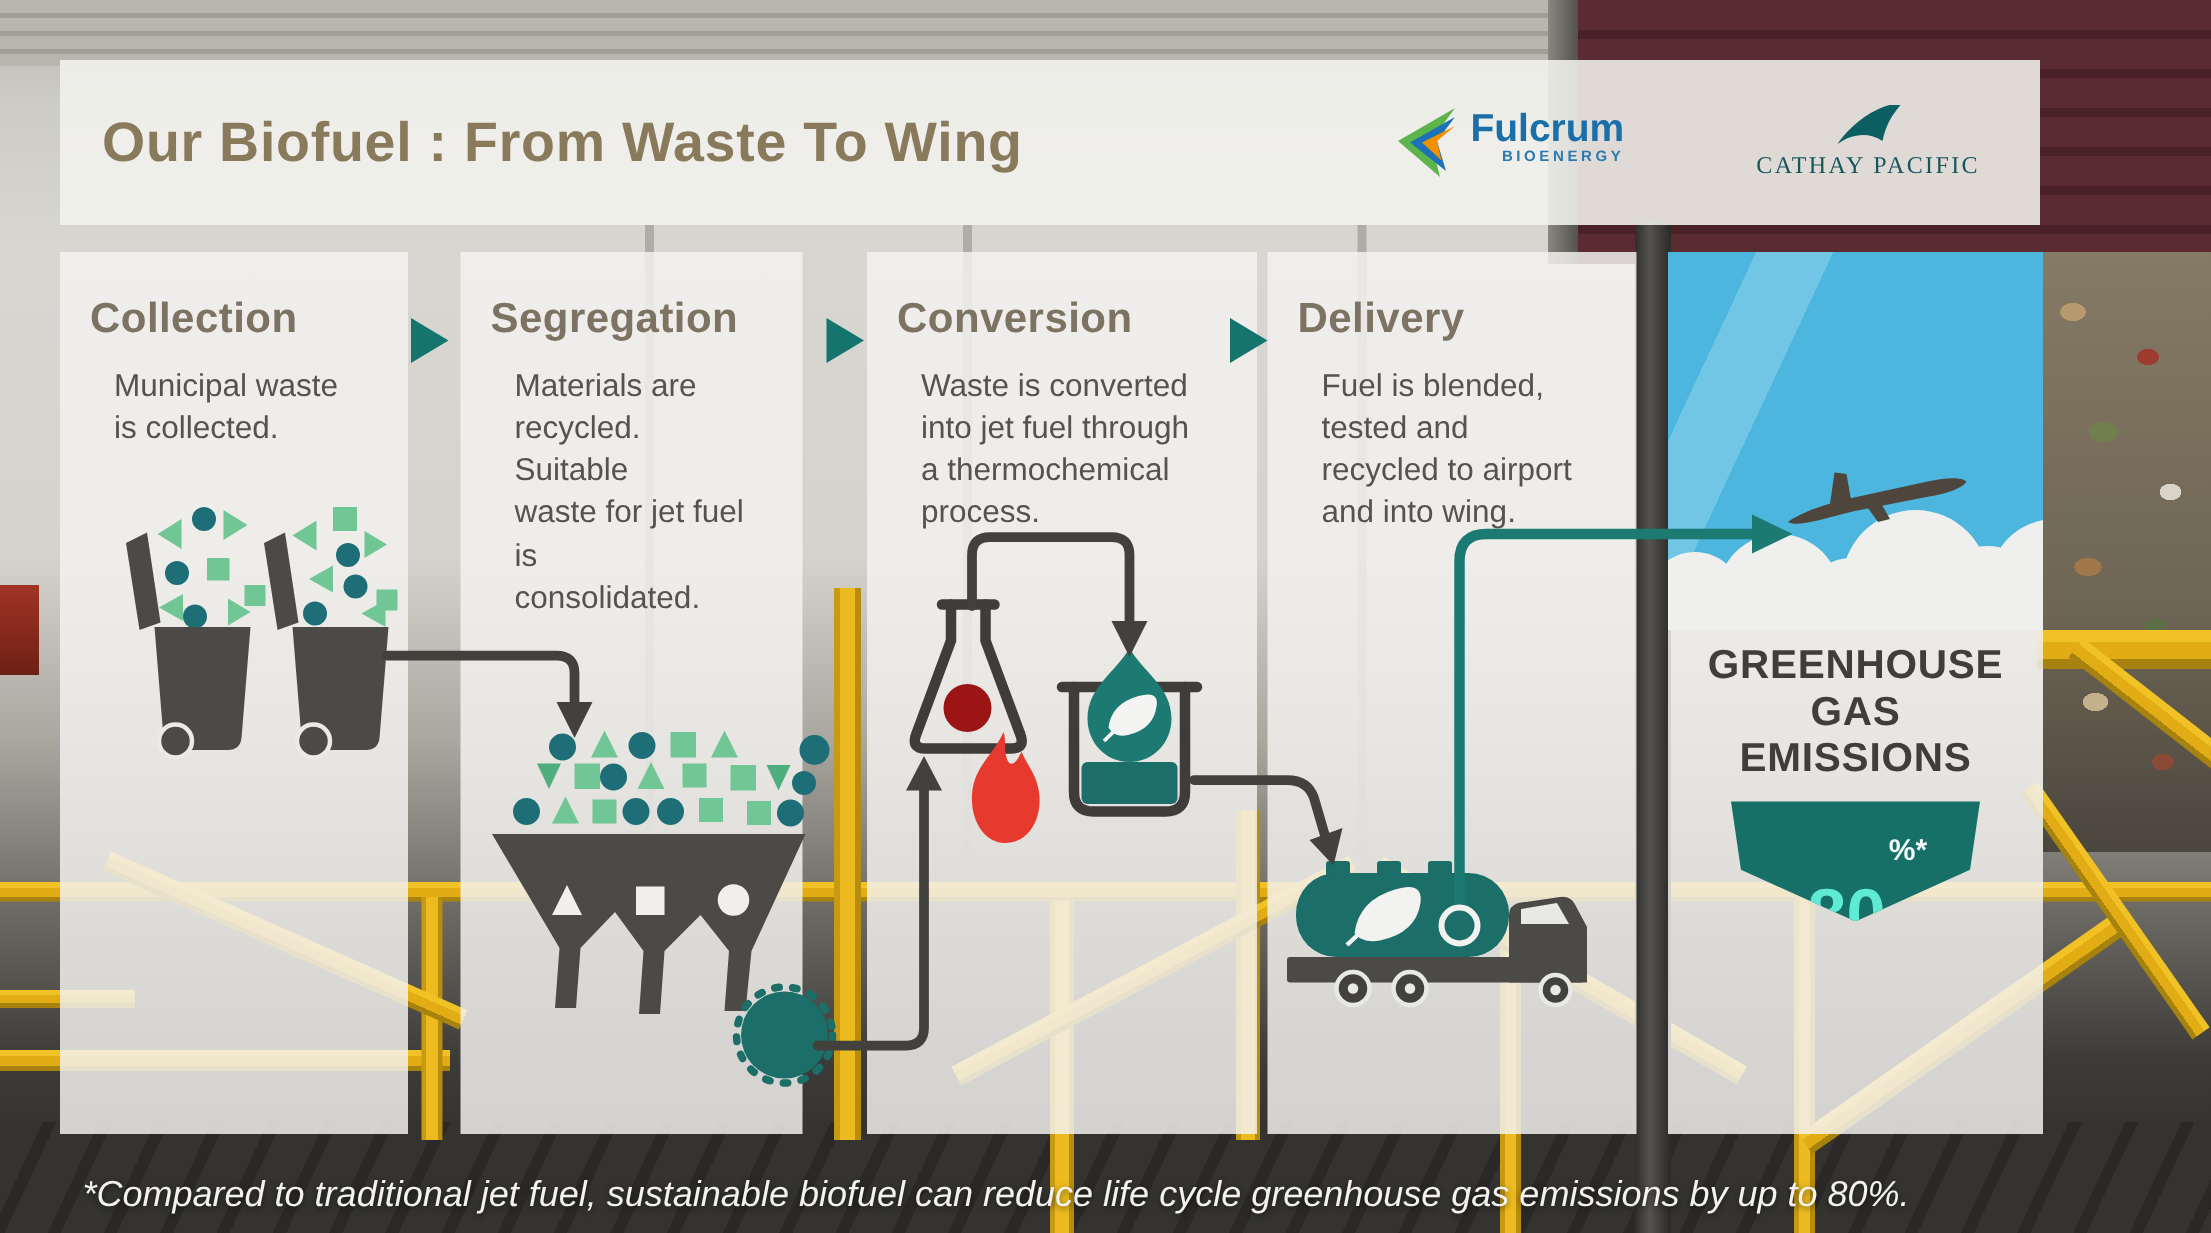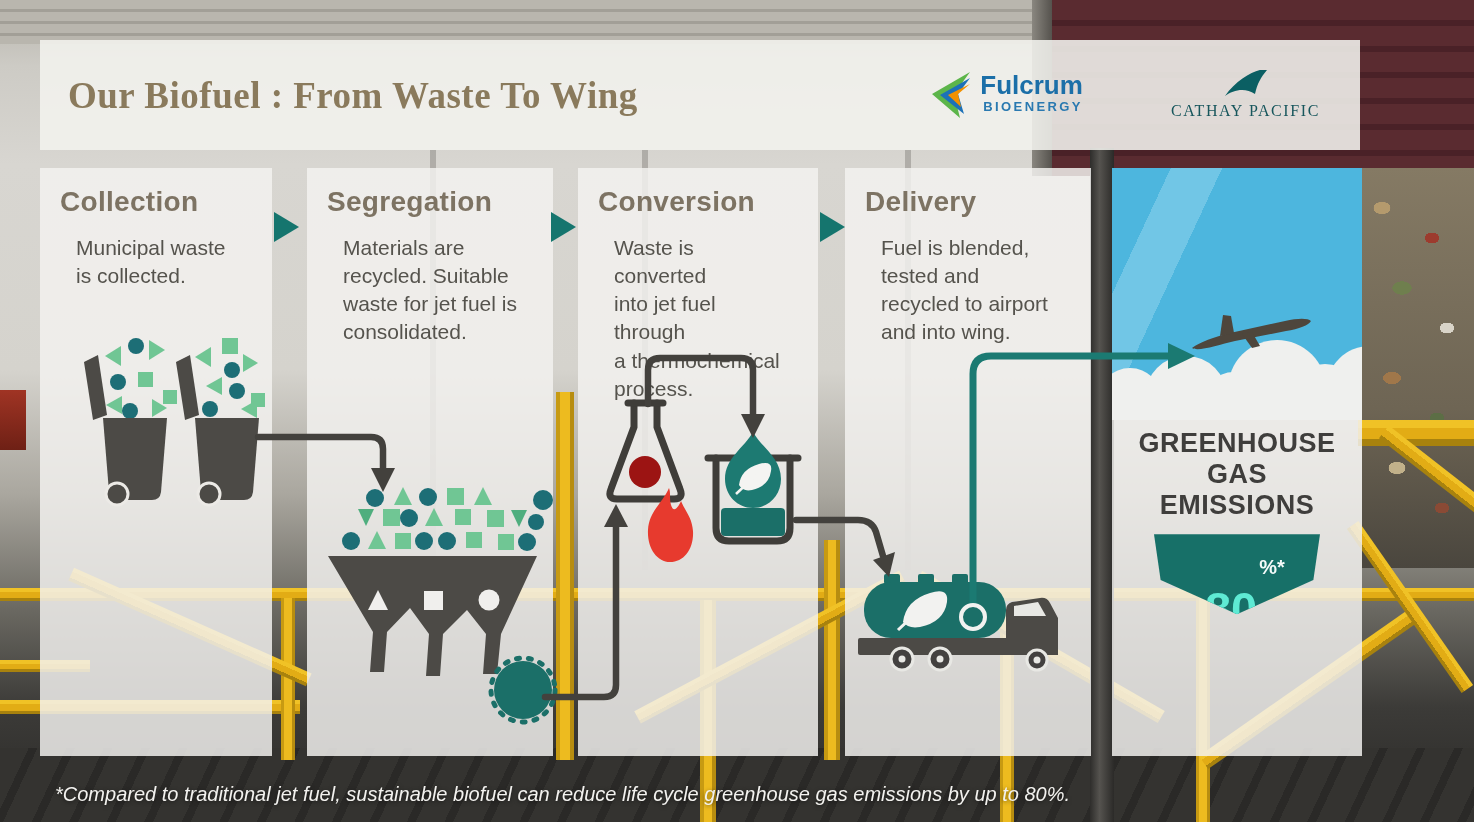--- a/index.html
+++ b/index.html
@@ -32,32 +32,32 @@
     background:repeating-linear-gradient(115deg,#343330 0 26px,#2a2927 26px 34px);}
   .yellow{background:linear-gradient(90deg,#c79a12 0 22%,#edbb1f 22% 78%,#b78d10 78%);}
   .yellow-h{background:linear-gradient(180deg,#f0c226 0 30%,#e2ac15 30% 75%,#a8820e 75%);}
   .bg-post-dark{left:1090px;top:148px;width:24px;height:674px;
     background:linear-gradient(90deg,#2e2d2b,#55534f 40%,#2b2a28);}
   .bg-strut{width:6px;background:rgba(110,108,102,.38);}
   .bg-red-bit{left:0;top:390px;width:26px;height:60px;background:linear-gradient(180deg,#a03424,#6e2015);}
   
   .band{position:absolute;left:40px;top:40px;width:1320px;height:110px;z-index:3;
     background:rgba(243,242,238,.88);display:flex;align-items:center;padding:0 28px;}
-  .title{flex:1;font-size:37px;font-weight:bold;color:#8a7a5c;letter-spacing:.5px;margin:0;font-family:Liberation Serif, serif;}
+  .title{flex:1;font-size:37px;font-weight:bold;color:#8a7a5c;letter-spacing:.5px;margin:0;}
   .logos{display:flex;align-items:center;gap:88px;margin-right:12px;}
   .fulcrum{display:flex;gap:8px;}
   .fulcrum-text{display:flex;flex-direction:column;align-items:flex-end;line-height:1;}
   .fulcrum-name{font-size:26px;font-weight:bold;color:#1b6fa8;}
-  .fulcrum-sub{font-size:13px;font-weight:bold;letter-spacing:2.4px;color:#2a79b0;margin-top:2px;}
+  .fulcrum-sub{font-size:10px;font-weight:bold;letter-spacing:2.4px;color:#2a79b0;margin-top:2px;}
   .cathay{display:flex;flex-direction:column;align-items:center;gap:4px;}
   .cathay-name{font-family:"Liberation Serif",serif;font-size:16px;font-weight:normal;
     letter-spacing:1.6px;color:#17565c;}
   
   .panel{position:absolute;top:168px;height:588px;z-index:1;
-    background:rgba(243,242,239,.84);padding:18px 18px 0 20px;}
+    background:rgba(243,242,239,.84);padding:28px 18px 0 20px;}
   .panel-heading{margin:0 0 14px 0;font-size:28px;font-weight:bold;color:#7d7363;letter-spacing:.3px;}
   .panel-body{margin:16px;font-size:21px;line-height:1.34;color:#55534d;white-space:pre-line;}
   
   .result-panel{padding:0;}
   .sky{position:absolute;left:0;top:0;width:100%;height:252px;overflow:hidden;
     background:linear-gradient(115deg,#4db6de 0 16%,#71c6e6 16% 30%,#4db6de 30% 100%);}
   .cloud{position:absolute;border-radius:50%;background:#eff0ee;}
   .cloud-strip{position:absolute;left:0;top:234px;width:100%;height:22px;background:#eff0ee;}
   .result-content{position:absolute;left:0;top:252px;width:100%;text-align:center;}
   .result-headline{margin-top:8px;font-size:27px;font-weight:bold;color:#3f3e3c;
@@ -66,21 +66,21 @@
     clip-path:polygon(0 0,100% 0,96% 57%,50% 100%,4% 57%);
     display:flex;justify-content:center;align-items:flex-start;gap:2px;padding-top:2px;}
   .badge-value{font-size:47px;font-weight:bold;color:#5eead4;line-height:1.05;margin-top:48px;}
   .badge-suffix{font-size:20px;font-weight:bold;color:#f5fbfa;margin-top:20px;}
   
   .overlay{position:absolute;inset:0;z-index:2;pointer-events:none;}
   .link-dark{fill:none;stroke:#43413d;stroke-width:6.5;stroke-linecap:round;}
   .link-teal{fill:none;stroke:#1b7a72;stroke-width:7;stroke-linecap:round;}
   
   .footnote{position:absolute;left:55px;top:783px;width:1220px;z-index:3;
-    font-size:20px;font-style:italic;color:#f3f2ef;text-shadow:0 1px 4px rgba(0,0,0,.55);}
+    font-size:24px;font-style:italic;color:#f3f2ef;text-shadow:0 1px 4px rgba(0,0,0,.55);}
 </style>
 </head>
 <body>
 
 <div class="stage">
 
   <div class="bg">
     <div class="bg-ceiling"></div>
     <div class="bg-maroon-edge"></div>
     <div class="bg-maroon"></div>
@@ -131,28 +131,28 @@
         <span class="cathay-name">CATHAY PACIFIC</span>
       </div>
     </div>
   </header>
 
   <section class="panel" style="left:40px;width:232px;">
     <h2 class="panel-heading">Collection</h2>
     <p class="panel-body">Municipal waste
 is collected.</p>
   </section>
-  <section class="panel" style="left:307px;width:246px;">
+  <section class="panel" style="left:307px;width:228px;">
     <h2 class="panel-heading">Segregation</h2>
     <p class="panel-body">Materials are
 recycled. Suitable
 waste for jet fuel is
 consolidated.</p>
   </section>
-  <section class="panel" style="left:578px;width:240px;">
+  <section class="panel" style="left:578px;width:260px;">
     <h2 class="panel-heading">Conversion</h2>
     <p class="panel-body">Waste is converted
 into jet fuel through
 a thermochemical
 process.</p>
   </section>
   <section class="panel" style="left:845px;width:246px;">
     <h2 class="panel-heading">Delivery</h2>
     <p class="panel-body">Fuel is blended,
 tested and

